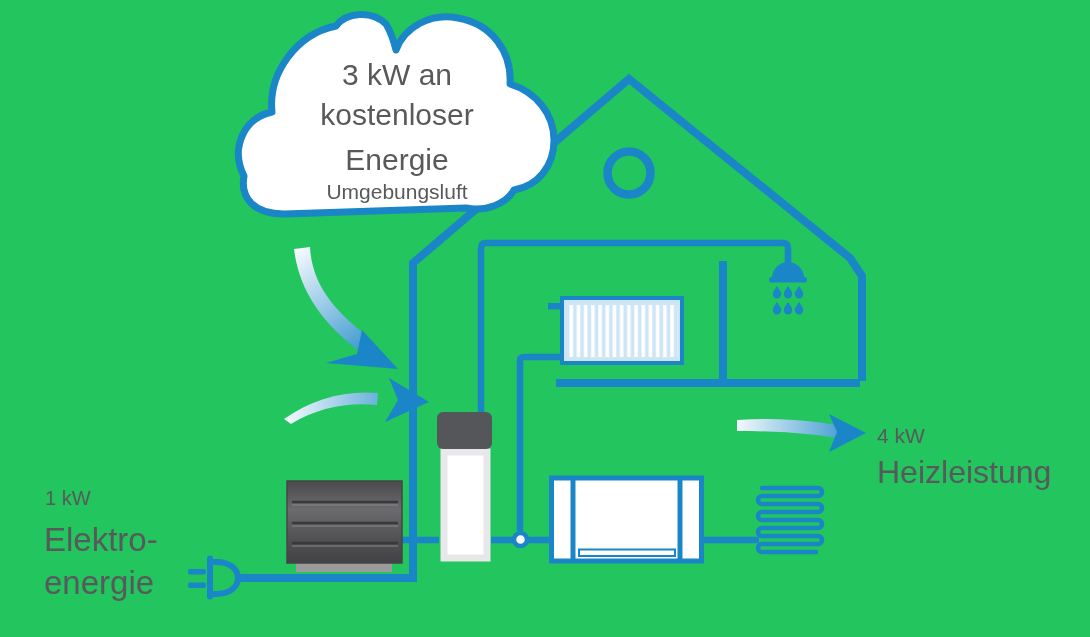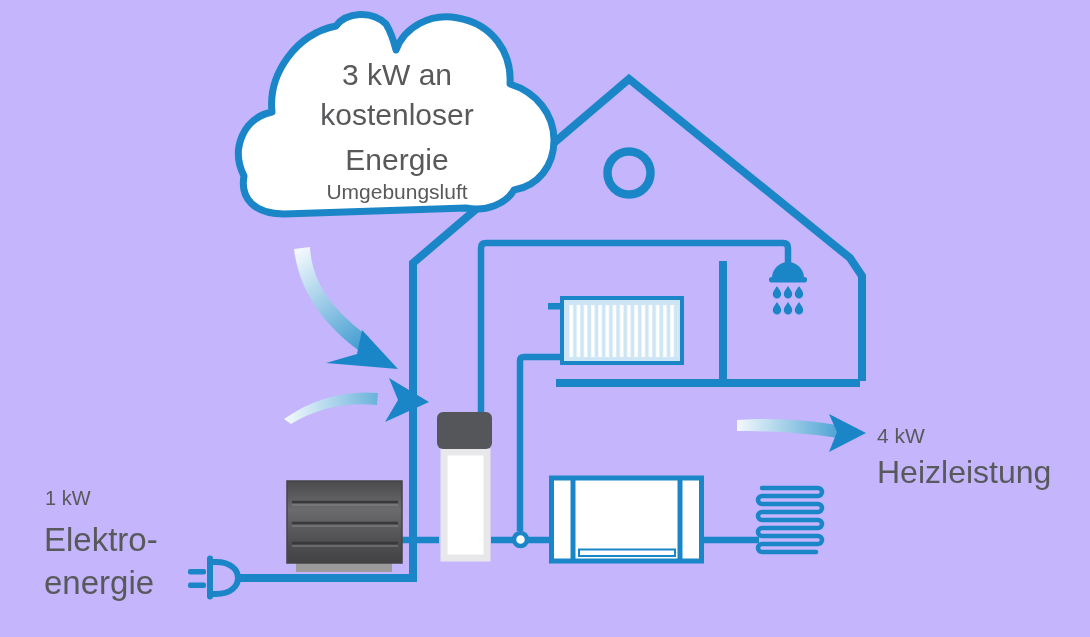--- a/index.html
+++ b/index.html
@@ -1,19 +1,19 @@
 <!DOCTYPE html>
 <html><head>
 <meta charset="utf-8">
 <style>
   html,body{margin:0;padding:0;background:#fff;}
   .stage{
     position:relative;
     width:1090px;height:637px;
-    background:#c4b5fd;
+    background:#22c55e;
     font-family:"Liberation Sans",sans-serif;
     overflow:hidden;
   }
   svg{display:block;}
   text{
     fill:#58595b;
     font-family:"Liberation Sans",sans-serif;
   }
 </style>
 </head>

